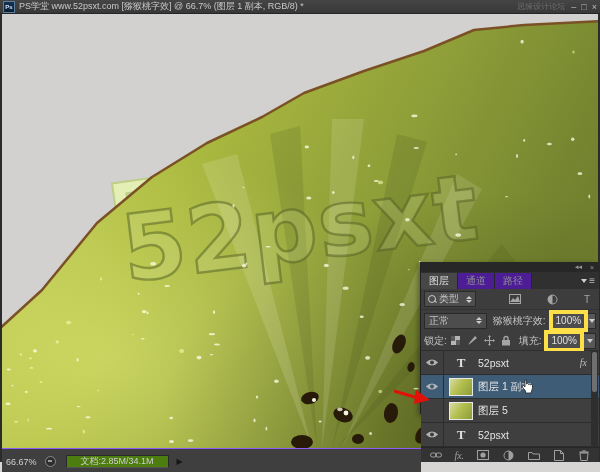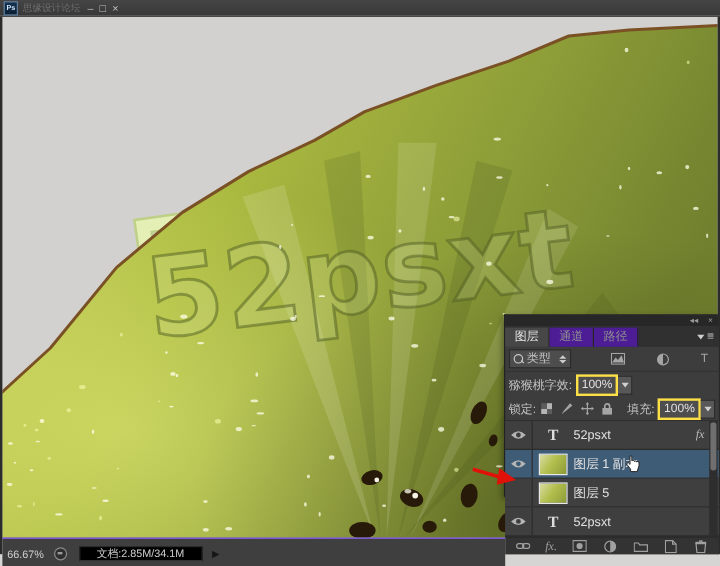--- a/index.html
+++ b/index.html
@@ -21,21 +21,21 @@
   .bottom-strip{position:absolute;left:0;top:462px;width:600px;height:10px;background:#d6d5d3;z-index:45;}
 
   
   .red-arrow{position:absolute;left:392px;top:386px;width:40px;height:20px;z-index:60;}
 
   
   .statusbar{position:absolute;left:2px;top:448px;width:419px;height:26px;background:#3f3f3f;border-top:1px solid #8b5cf6;display:flex;align-items:center;z-index:50;box-sizing:border-box;padding:0 4px;}
   .zoom-val{color:#cfcfcf;font-size:9px;margin-right:8px;}
   .drive-icon{width:9px;height:9px;border-radius:50%;border:1px solid #8a8a8a;background:#2e2e2e;margin-right:10px;position:relative;}
   .drive-icon::after{content:"";position:absolute;left:2px;top:3px;width:4px;height:2px;background:#9a9a9a;}
-  .doc-field{background:#000000;border:1px solid #2a2a2a;border-bottom-color:#555;color:#cfcfcf;font-size:9px;padding:0 14px;height:11px;line-height:11px;margin-right:8px;}
+  .doc-field{background:#4d7c0f;border:1px solid #2a2a2a;border-bottom-color:#555;color:#cfcfcf;font-size:9px;padding:0 14px;height:11px;line-height:11px;margin-right:8px;}
   .expand-tri{color:#161616;font-size:8px;}
 
   
   .layers-panel{position:absolute;left:420px;top:262px;width:179px;height:152px;background:#3d3d3d;border-left:1px solid #222;box-sizing:border-box;z-index:50;font-size:10px;color:#cfcfcf;box-shadow:-2px 2px 5px rgba(0,0,0,.35);}
   .panel-grab{position:absolute;left:0;top:0;width:100%;height:10px;background:#272727;display:flex;justify-content:flex-end;align-items:center;gap:8px;padding:0 5px;box-sizing:border-box;color:#9a9a9a;font-size:7px;}
   .panel-tabs{position:absolute;left:0;top:10px;width:100%;height:17px;background:#303030;display:flex;align-items:flex-end;}
   .ptab{height:16px;line-height:16px;padding:0 8px;font-size:10px;color:#8f8f8f;background:#4c1d95;border-right:1px solid #262626;}
   .ptab.active{background:#474747;color:#e2e2e2;}
   .panel-menu{margin-left:auto;margin-right:4px;color:#bdbdbd;display:flex;align-items:center;gap:2px;height:16px;font-size:8px;}
   .panel-menu .lines{font-size:10px;line-height:8px;}
@@ -44,21 +44,21 @@
   .search-dd{display:flex;align-items:center;gap:3px;background:#4d4d4d;border:1px solid #2a2a2a;height:14px;padding:0 3px;margin-right:8px;}
   .search-dd .mag{width:6px;height:6px;border:1px solid #c9c9c9;border-radius:50%;position:relative;}
   .search-dd .mag::after{content:"";position:absolute;left:5px;top:5px;width:3px;height:1px;background:#c9c9c9;transform:rotate(45deg);}
   .fico{width:16px;height:14px;display:flex;align-items:center;justify-content:center;color:#a5a5a5;margin:0 1px;}
   .red-toggle{margin-left:auto;width:8px;height:13px;background:linear-gradient(#9a3434,#5c1414);border:1px solid #260a0a;border-radius:2px;}
 
   .row-blend{position:absolute;left:0;top:48px;width:100%;height:21px;display:flex;align-items:center;padding:0 3px;box-sizing:border-box;}
   .dd{display:flex;align-items:center;background:#4d4d4d;border:1px solid #2a2a2a;height:14px;padding:0 4px;}
   .dd.blend{width:84px;justify-content:space-between;margin-right:6px;}
   .lbl{color:#c3c3c3;font-size:10px;white-space:nowrap;}
-  .valbox{display:flex;align-items:center;background:#4d4d4d;border:2px solid #fde047;height:14px;padding:0 3px;margin-left:3px;}
+  .valbox{display:flex;align-items:center;background:#4d4d4d;border:4px solid #fde047;height:14px;padding:0 3px;margin-left:3px;}
   .valbox .v{font-size:10px;color:#e0e0e0;}
   .dn-btn{width:11px;height:14px;background:#585858;border:1px solid #2a2a2a;border-left:none;display:flex;align-items:center;justify-content:center;}
 
   .row-lock{position:absolute;left:0;top:69px;width:100%;height:20px;display:flex;align-items:center;padding:0 3px;box-sizing:border-box;border-bottom:1px solid #2e2e2e;}
   .lock-ico{width:15px;height:13px;display:flex;align-items:center;justify-content:center;margin:0 1px;}
   .checker{width:9px;height:9px;background:conic-gradient(#b5b5b5 0 25%,#5c5c5c 0 50%,#b5b5b5 0 75%,#5c5c5c 0);}
 
   .layer-list{position:absolute;left:0;top:89px;width:100%;height:96px;background:#3f3f3f;}
   .lrow{position:relative;height:23px;border-bottom:1px solid #2c2c2c;display:flex;align-items:center;background:#3f3f3f;}
   .lrow.selected{background:#3f5c77;}
@@ -81,20 +81,21 @@
   .updn .dntri{border-top:3px solid #cccccc;}
   .tri-dn{width:0;height:0;border-left:3px solid transparent;border-right:3px solid transparent;border-top:4px solid #d0d0d0;}
 </style>
 </head>
 <body>
 
 <div class="screen">
 
   <div class="titlebar">
     <div class="ps-icon">Ps</div>
+    <div class="title-text">PS学堂 www.52psxt.com [猕猴桃字效] @ 66.7% (图层 1 副本, RGB/8) *</div>
     <div class="tb-watermark">思缘设计论坛</div>
     <div class="win-btns">
       <span>–</span>
       <span>□</span>
       <span>×</span>
     </div>
   </div>
 
   <div class="canvas-area">
     <svg width="596" height="434" viewBox="0 0 596 434">
@@ -296,20 +297,27 @@
       <div class="fico">
         <svg width="10" height="11" viewBox="0 0 10 11">
             <path d="M0.5 0.5 H6.5 L9.5 3.5 V10.5 H0.5 Z" fill="none" stroke="#a5a5a5"></path>
             <path d="M6.5 0.5 V3.5 H9.5" fill="none" stroke="#a5a5a5"></path>
           </svg>
       </div>
       <div class="red-toggle"></div>
     </div>
 
     <div class="row-blend">
+      <div class="dd blend">
+        <span class="lbl">正常</span>
+        <span class="updn">
+            <i class="up"></i>
+            <i class="dntri"></i>
+          </span>
+      </div>
       <span class="lbl">猕猴桃字效:</span>
       <div class="valbox">
         <span class="v">100%</span>
       </div>
       <div class="dn-btn">
           <span class="tri-dn"></span>
         </div>
     </div>
 
     <div class="row-lock">

